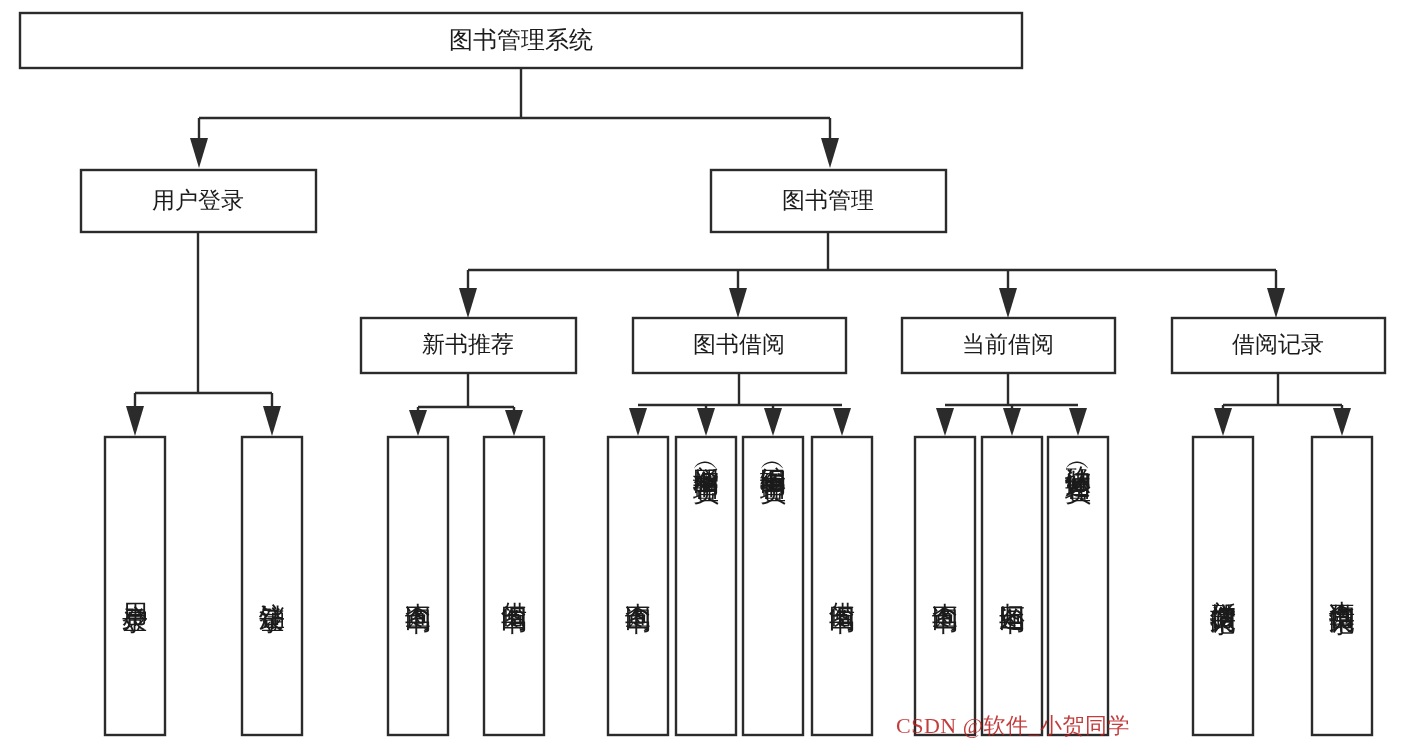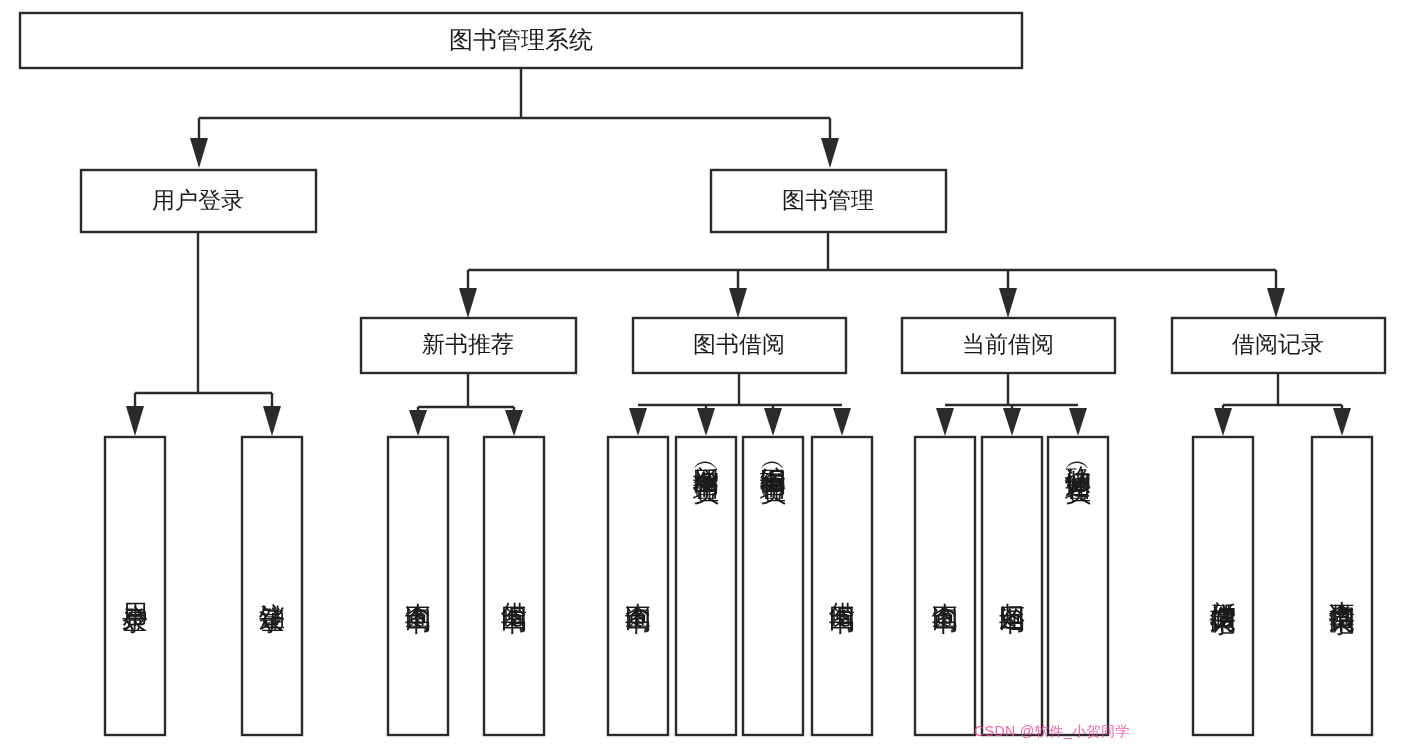--- a/index.html
+++ b/index.html
@@ -71,23 +71,23 @@
     line-height: 1.12;
     letter-spacing: 2px;
     color: #1b1b1b;
     white-space: nowrap;
     text-align: center;
   }
   .watermark {
     position: absolute;
     right: 14px;
     bottom: 6px;
-    font-family: Liberation Sans, sans-serif;
-    font-size: 14px;
-    color: #ec4899;
+    font-family: Liberation Serif, serif;
+    font-size: 22px;
+    color: #b91c1c;
     opacity: 0.85;
     letter-spacing: 0.5px;
     white-space: nowrap;
   }
 </style>
 </head>
 <body>
 
 <div id="diagram-root">
 

